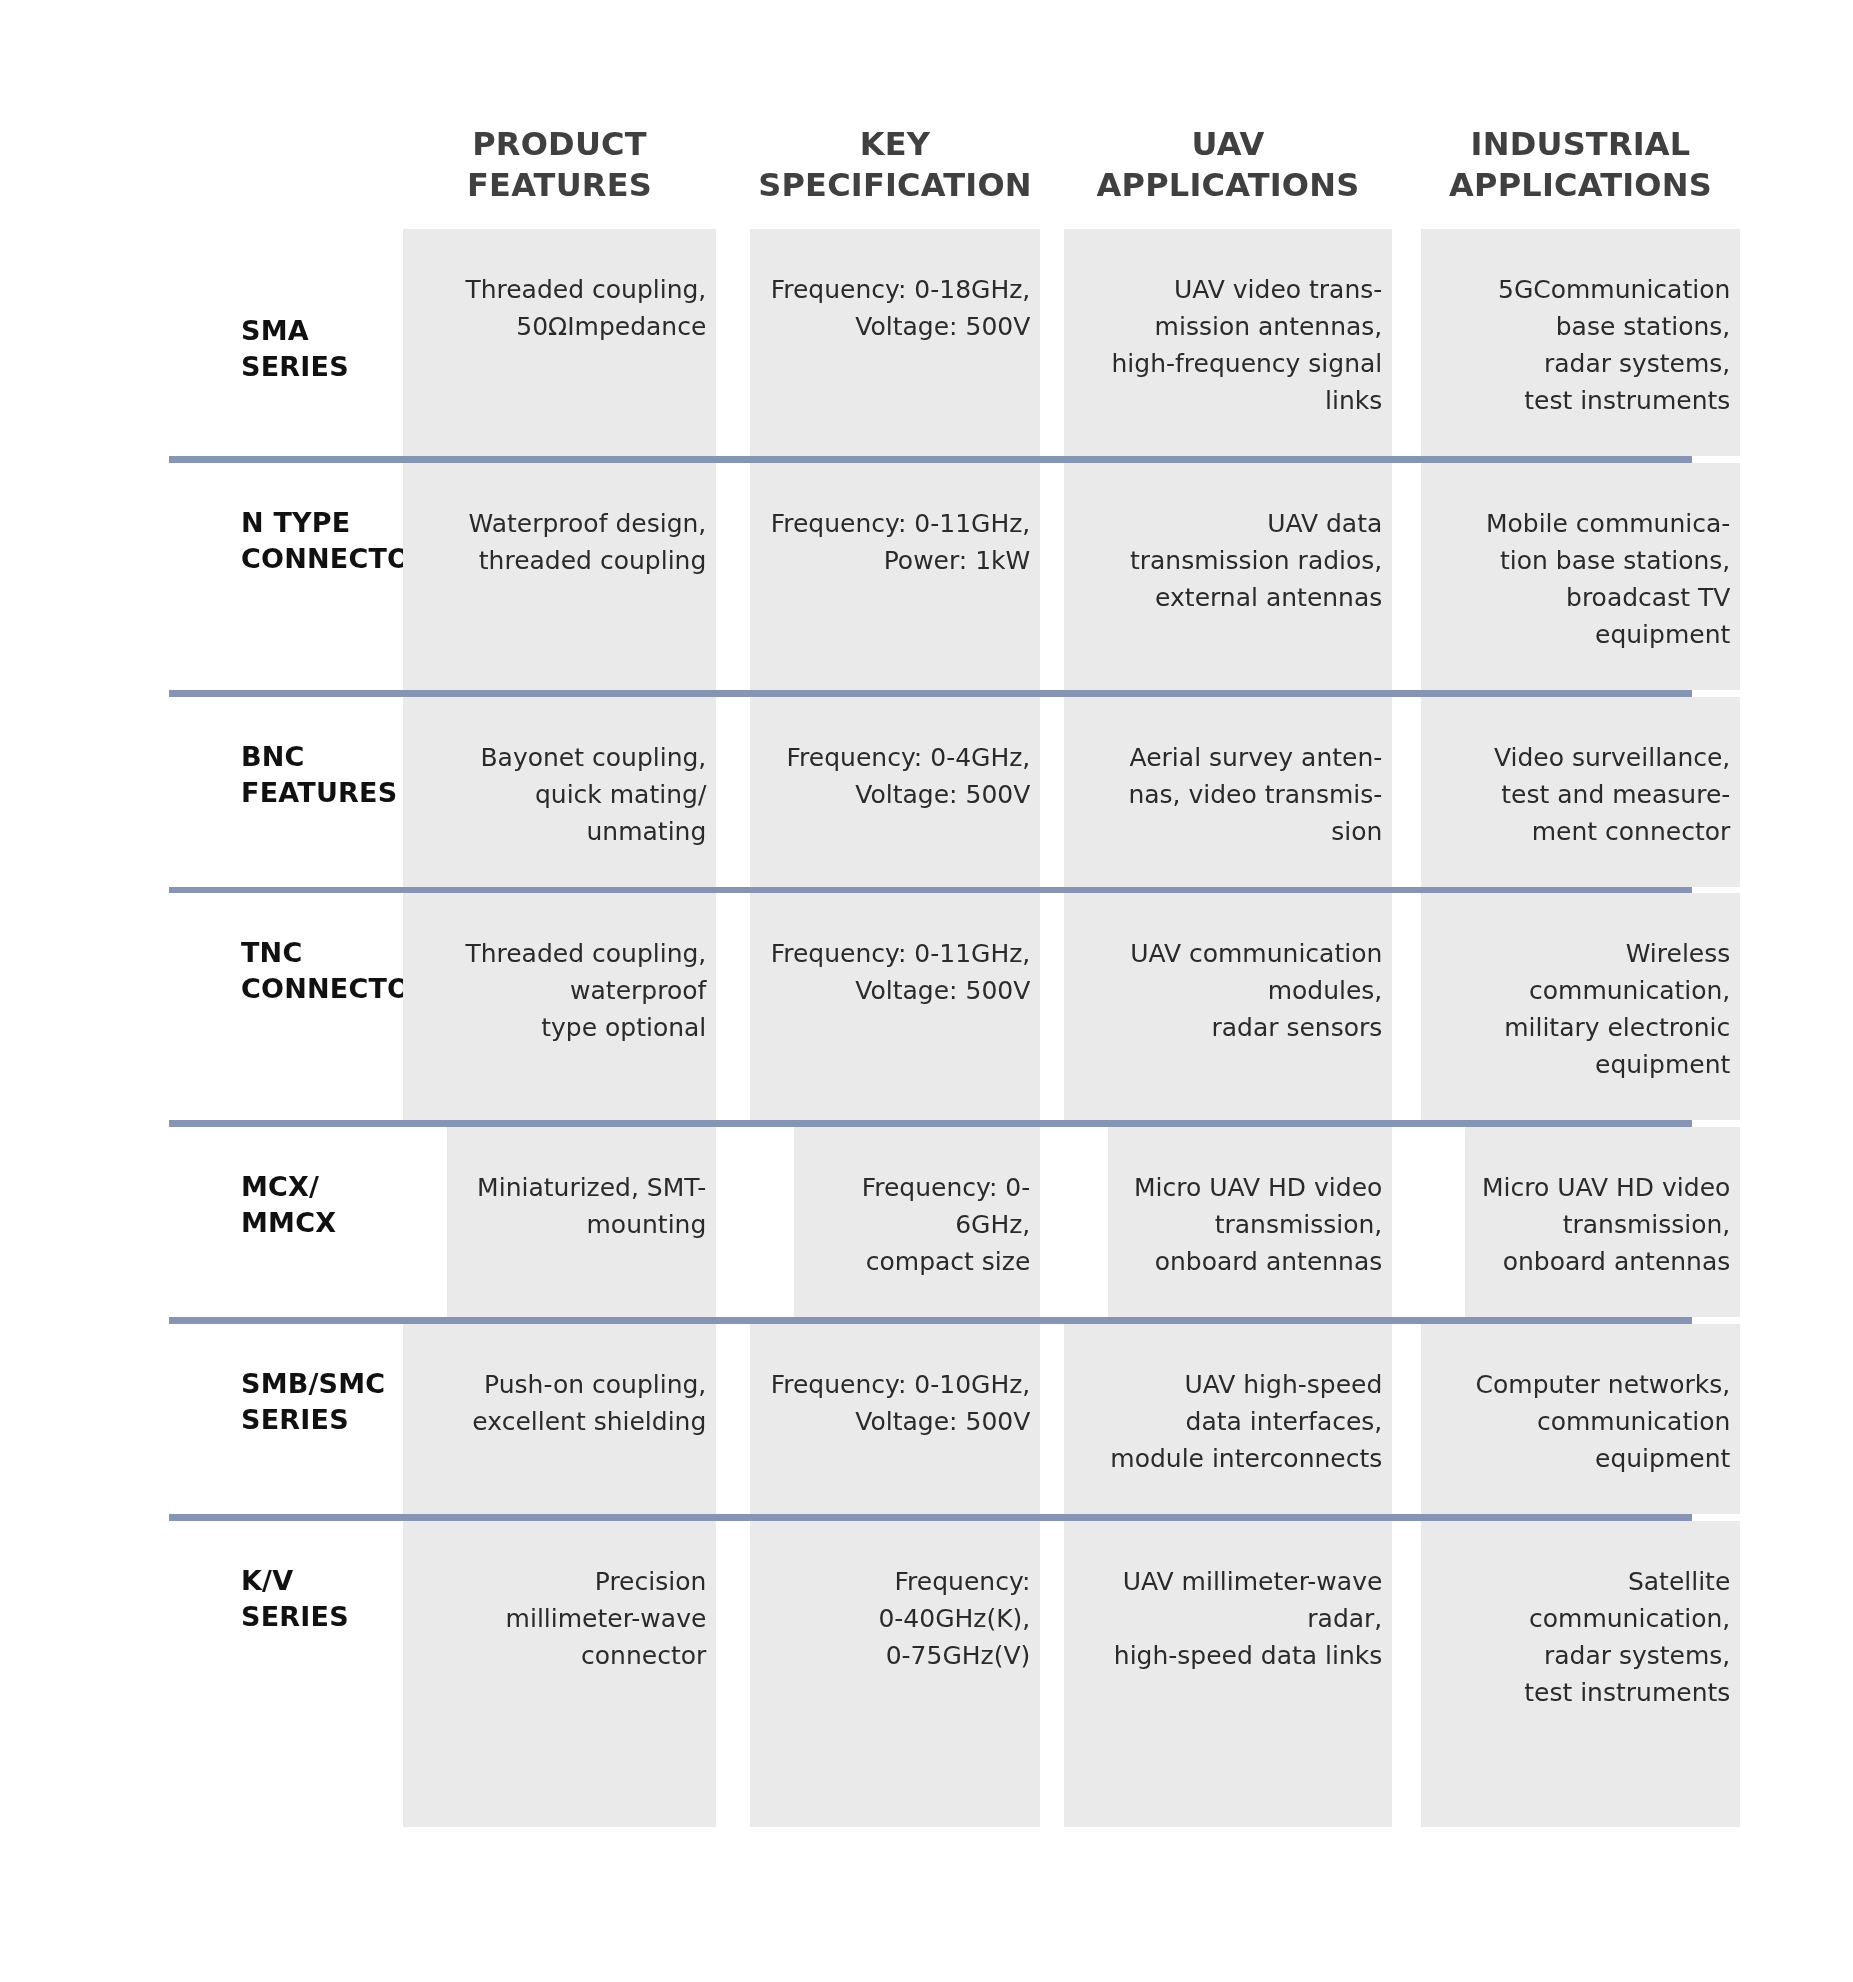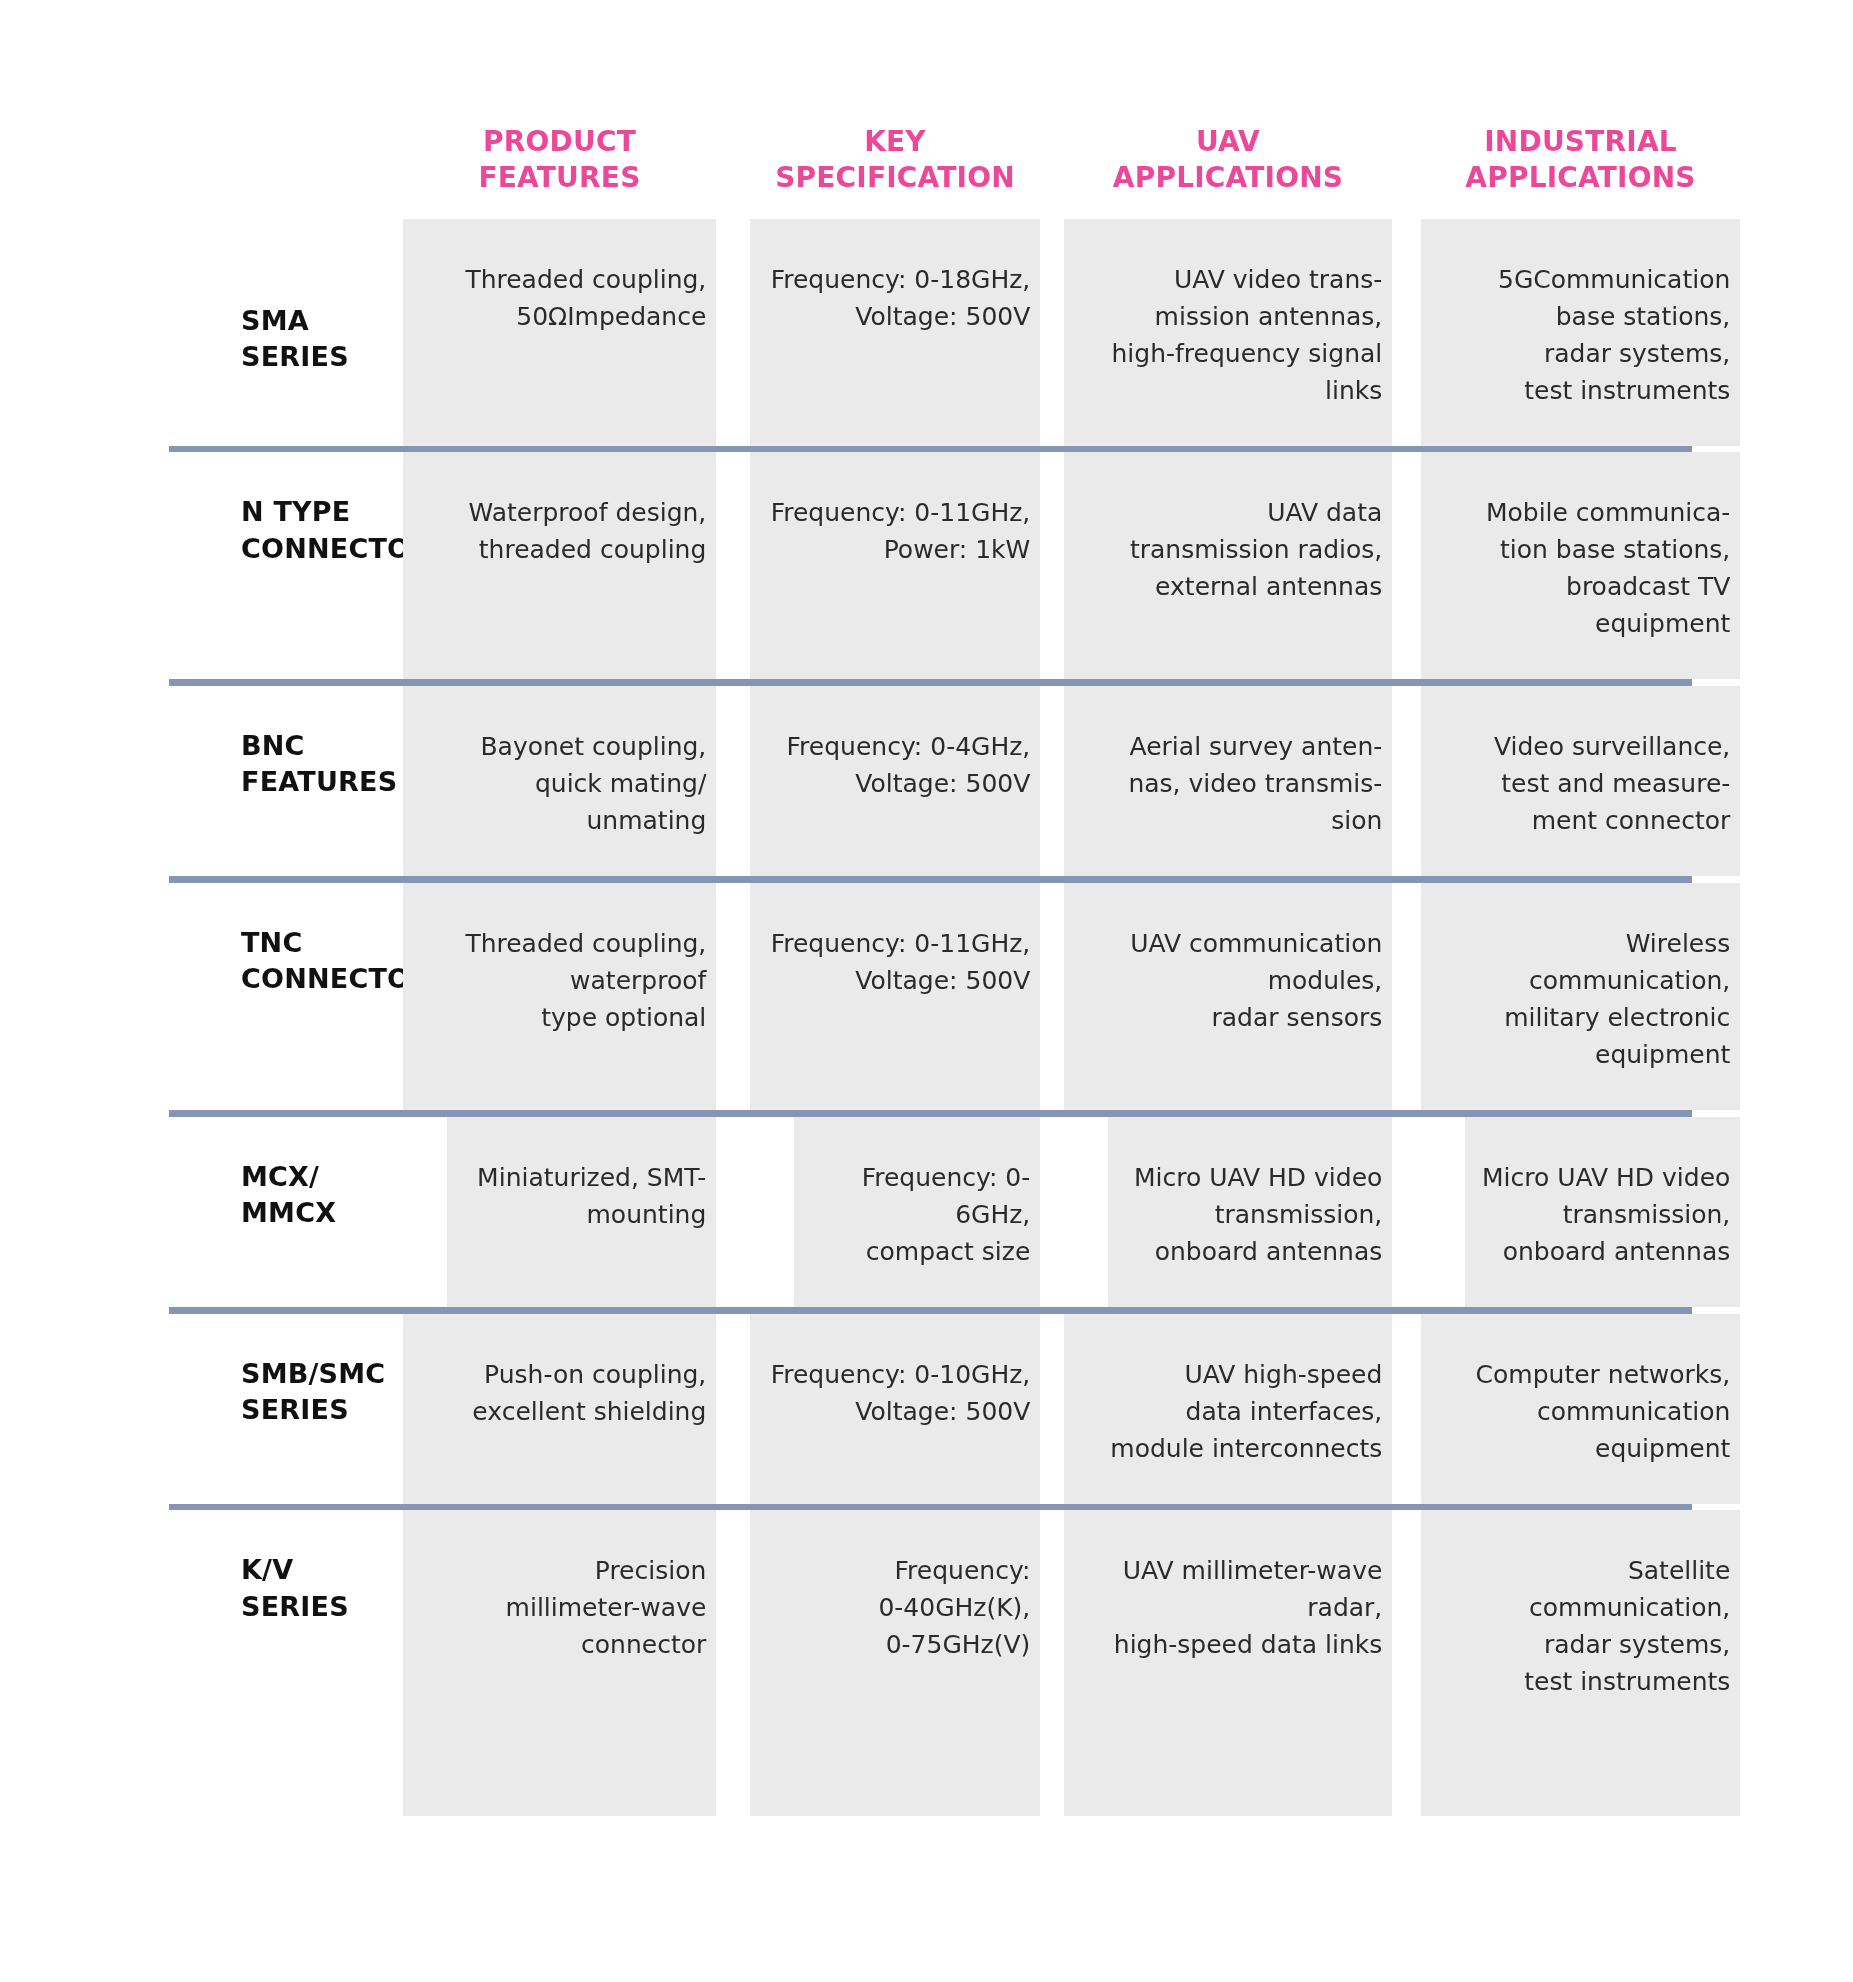--- a/index.html
+++ b/index.html
@@ -26,23 +26,23 @@
     display: grid;
     grid-template-columns: 220px 183px 313px 34px 290px 24px 328px 29px 319px 114px;
     
   }
 
   
   .table-header {
     padding-top: 124px;
   }
   .col-head {
-    color: #ec4899;
+    color: #404040;
     font-weight: bold;
-    font-size: 28px;
+    font-size: 32px;
     line-height: 1.28;
     text-align: center;
     letter-spacing: 0.2px;
     padding-bottom: 23px;
     align-self: end;
   }
   .col-head .hl { display: block; }
 
   
   .row-wrap { position: relative; }

